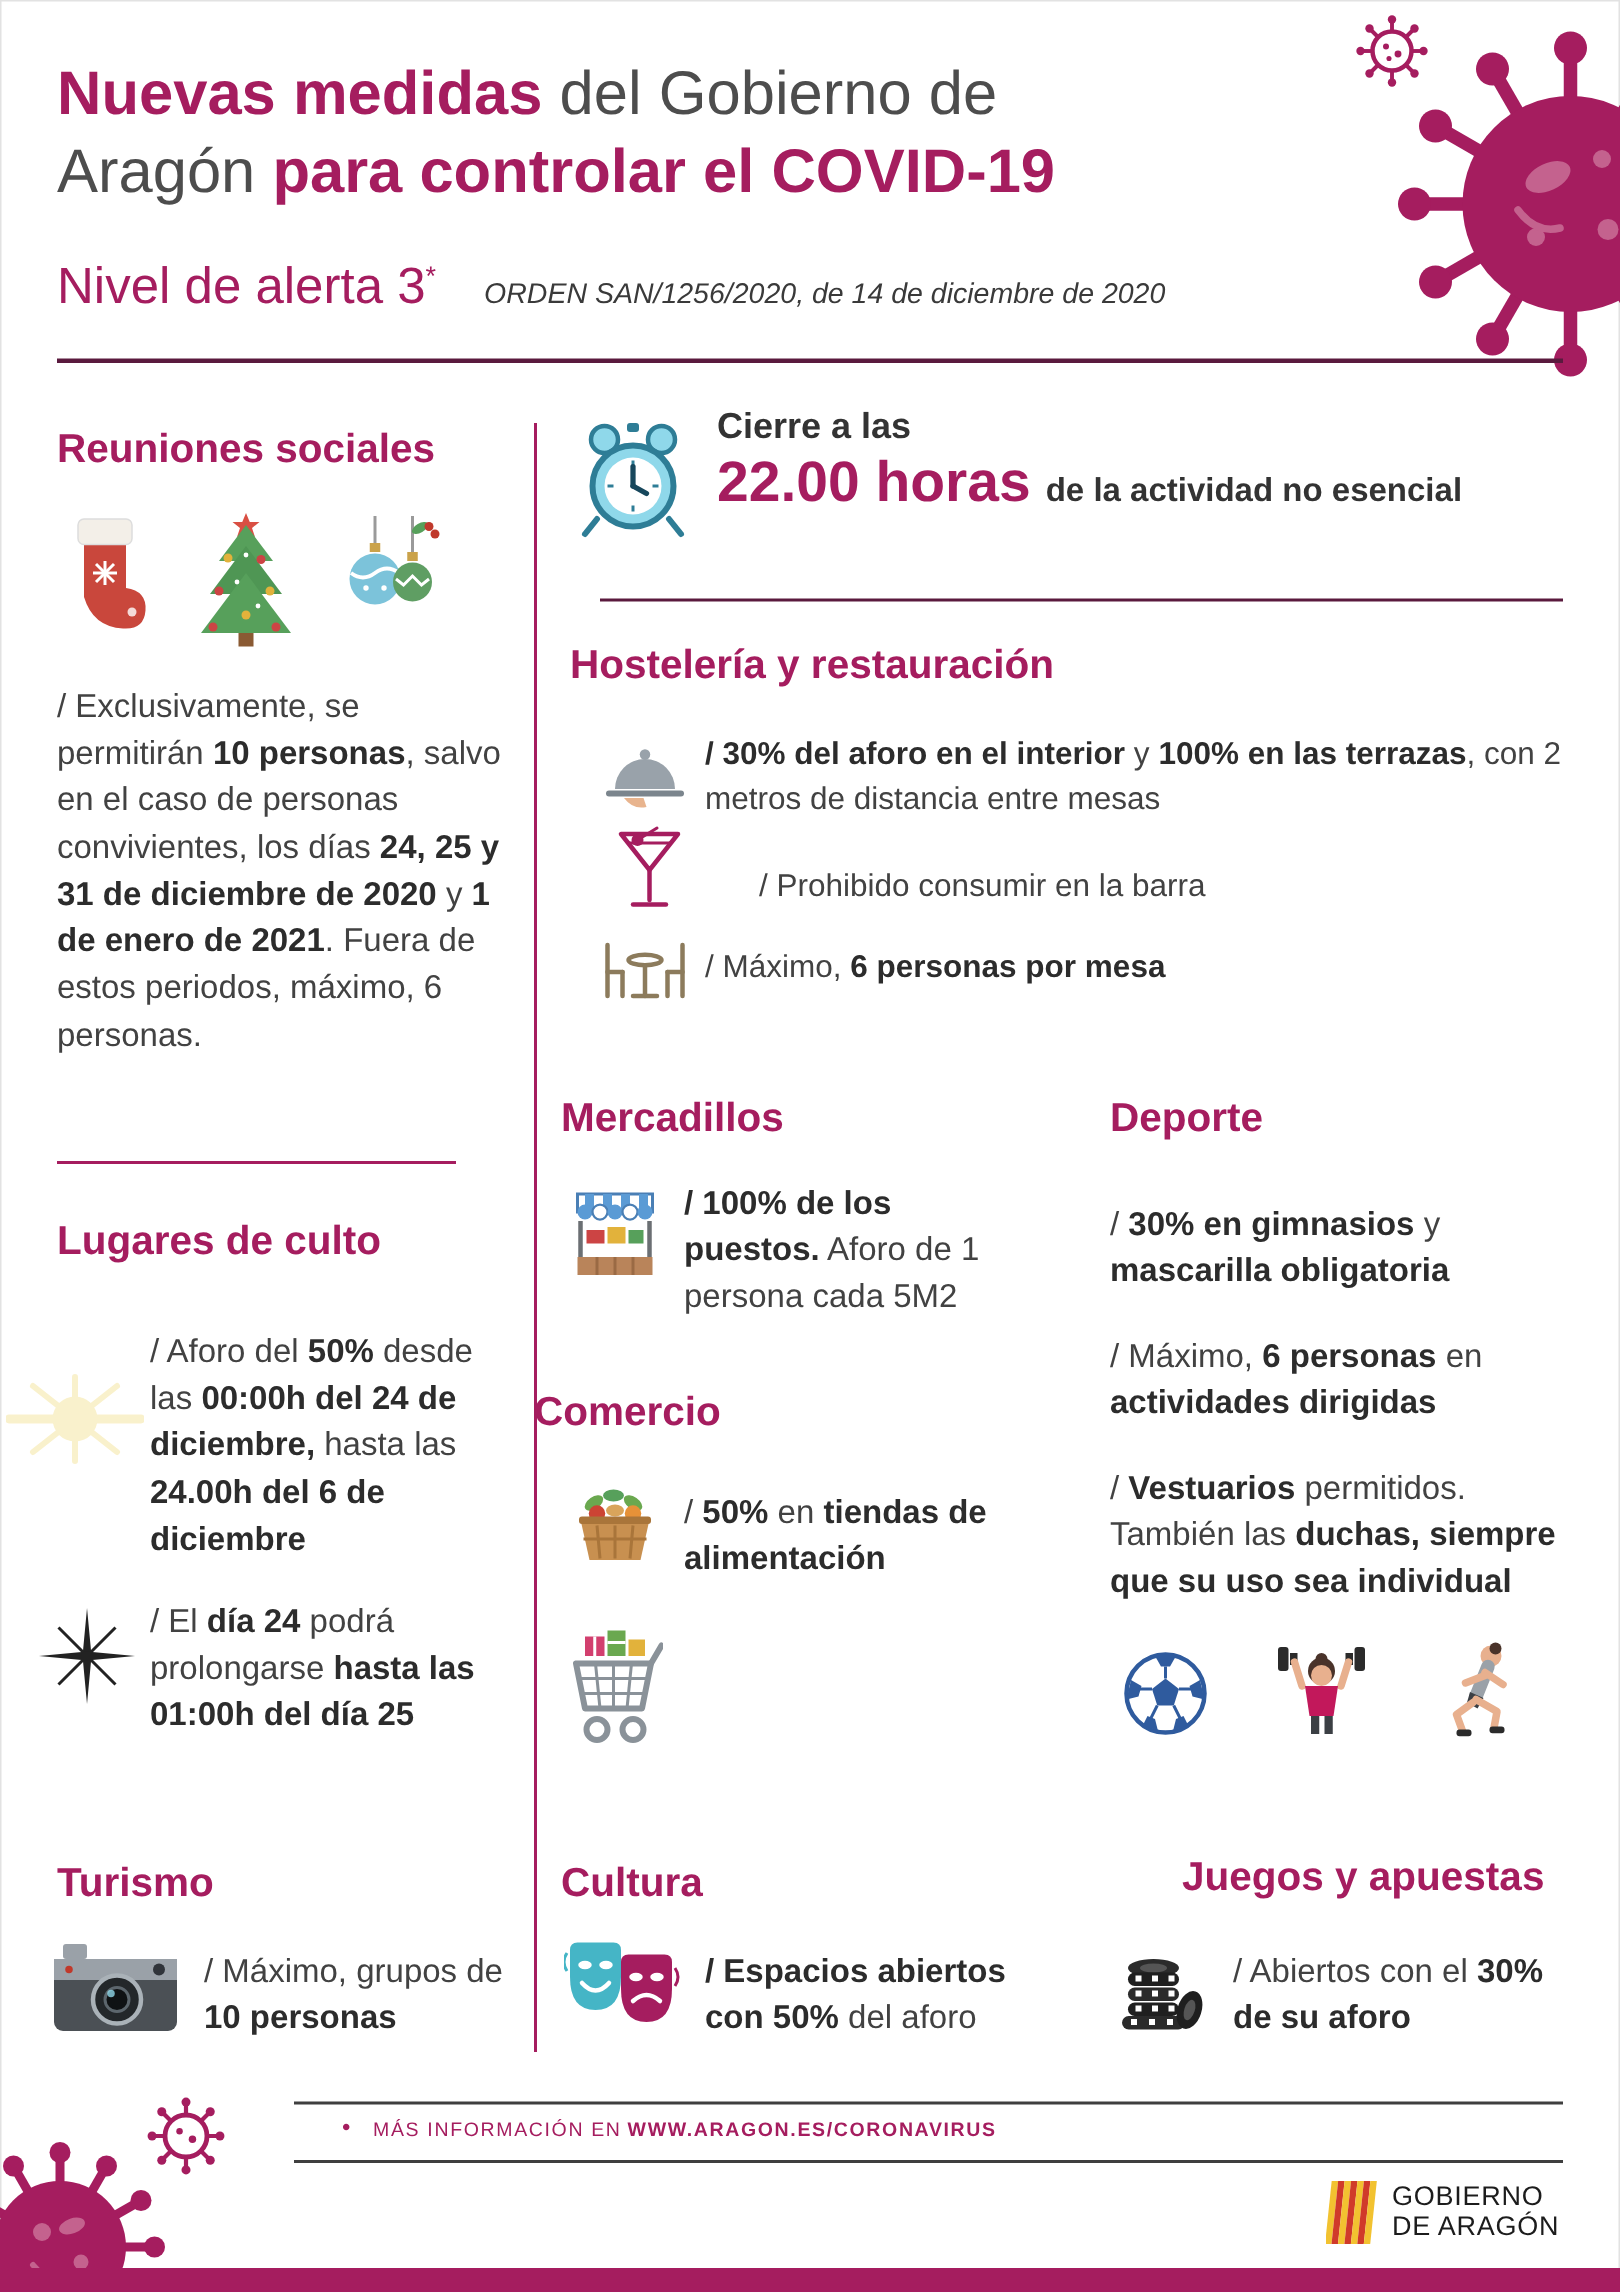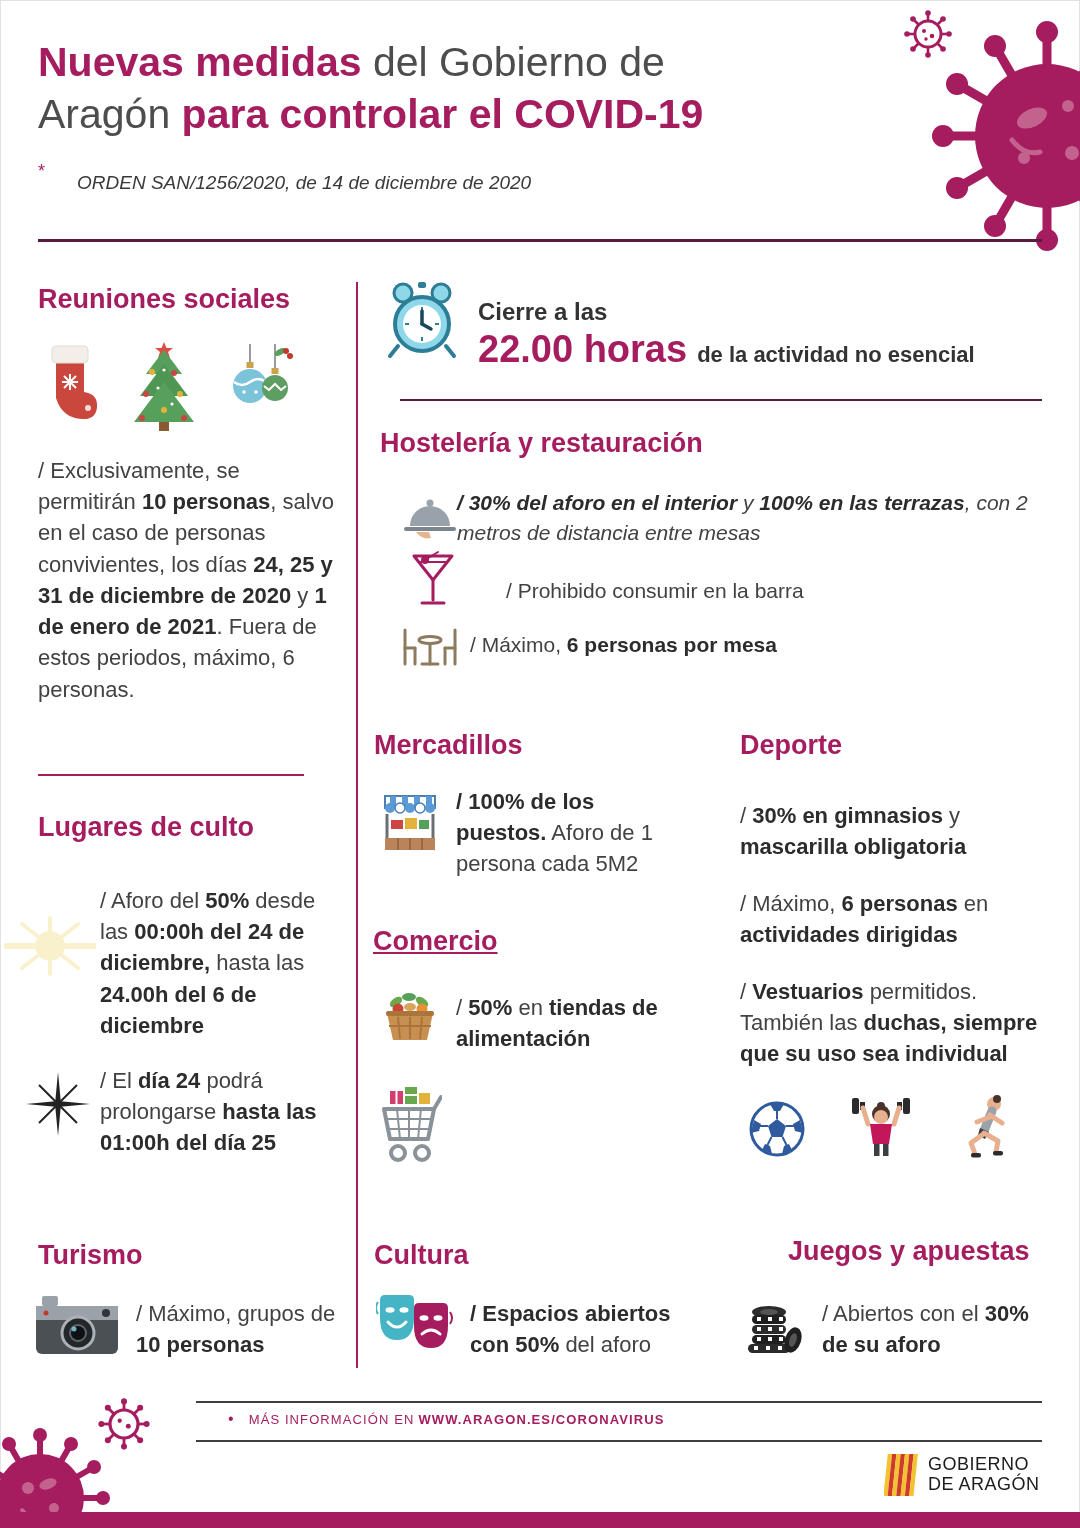--- a/index.html
+++ b/index.html
@@ -109,20 +109,21 @@
       <circle cx="205" cy="66" r="11" fill="#a51d5f"></circle>
     <circle cx="115" cy="118" r="72" fill="#a51d5f"></circle>
     <ellipse cx="100" cy="100" rx="16" ry="9" fill="#c4628e" transform="rotate(-25 100 100)"></ellipse>
     <circle cx="140" cy="135" r="7" fill="#c4628e"></circle>
       <circle cx="92" cy="140" r="6" fill="#c4628e"></circle>
     <circle cx="136" cy="88" r="6" fill="#c4628e"></circle>
     <path d="M80,122 q12,16 28,12" stroke="#c4628e" stroke-width="5" fill="none" stroke-linecap="round"></path>
   </svg>
 
   <div class="abs alert-row" style="left:38px;top:172px;">
+    <span class="alert">Nivel de alerta 3</span>
       <span class="alert-sup">*</span>
     <span class="order">ORDEN SAN/1256/2020, de 14 de diciembre de 2020</span>
   </div>
 
   <div class="abs rule" style="left:38px;top:239px;width:1004px;height:3px;"></div>
 
   <div class="abs mag" style="left:356px;top:282px;width:2px;height:1086px;"></div>
 
   <div class="abs h" style="left:38px;top:284px;">Reuniones sociales</div>
 
@@ -223,39 +224,39 @@
     <circle cx="40" cy="44" r="27" fill="#8fd8ea" stroke="#2e7d96" stroke-width="4"></circle>
     <circle cx="40" cy="44" r="19" fill="#fff"></circle>
     <line x1="40" y1="27" x2="40" y2="31" stroke="#2e7d96" stroke-width="2"></line>
     <line x1="40" y1="57" x2="40" y2="61" stroke="#2e7d96" stroke-width="2"></line>
     <line x1="23" y1="44" x2="27" y2="44" stroke="#2e7d96" stroke-width="2"></line>
     <line x1="53" y1="44" x2="57" y2="44" stroke="#2e7d96" stroke-width="2"></line>
     <line x1="40" y1="44" x2="40" y2="31" stroke="#17475c" stroke-width="3.5" stroke-linecap="round"></line>
     <line x1="40" y1="44" x2="49" y2="49" stroke="#17475c" stroke-width="3.5" stroke-linecap="round"></line>
   </svg>
 
-  <div class="abs" style="left:478px;top:298px;">
+  <div class="abs" style="left:478px;top:271px;">
     <div class="closure-l1">Cierre a las</div>
     <div class="closure-l2">
       <span class="closure-time">22.00 horas</span>
       <span class="closure-rest">de la actividad no esencial</span>
     </div>
   </div>
 
   <div class="abs rule" style="left:400px;top:399px;width:642px;height:2px;"></div>
 
   <div class="abs h" style="left:380px;top:428px;">Hostelería y restauración</div>
 
   <svg class="abs" style="left:402px;top:492px;" width="56" height="48" viewBox="0 0 56 48">
     <circle cx="28" cy="11" r="3.5" fill="#99a2aa"></circle>
     <path d="M8,34 a20,20 0 0 1 40,0 z" fill="#99a2aa"></path>
     <rect x="2" y="35" width="52" height="4" rx="2" fill="#7b858d"></rect>
     <path d="M14,40 q6,8 15,6 l-2,-6 z" fill="#e8b48e"></path>
   </svg>
-  <div class="abs body small" style="left:457px;top:488px;width:585px;font-style:italic;"><span class="b">/ 30% del aforo en el interior</span><span> y </span><span class="b">100% en las terrazas</span><span>, con 2 metros de distancia entre mesas</span></div>
+  <div class="abs body small" style="left:470px;top:488px;width:585px;"><span class="b">/ 30% del aforo en el interior</span><span> y </span><span class="b">100% en las terrazas</span><span>, con 2 metros de distancia entre mesas</span></div>
 
   <svg class="abs" style="left:410px;top:550px;" width="46" height="62" viewBox="0 0 46 62">
     <g stroke="#a51d5f" fill="none" stroke-linecap="round" stroke-linejoin="round">
       <path d="M4,6 L42,6 L23,30 Z" stroke-width="3"></path>
       <line x1="23" y1="30" x2="23" y2="50" stroke-width="3"></line>
       <line x1="12" y1="53" x2="34" y2="53" stroke-width="3"></line>
       <line x1="15" y1="10" x2="28" y2="2" stroke-width="2"></line>
       <line x1="9" y1="12" x2="37" y2="12" stroke-width="2"></line>
     </g>
     <circle cx="15" cy="10" r="4" fill="#a51d5f"></circle>
@@ -295,21 +296,21 @@
     <rect x="9" y="28" width="12" height="9" fill="#cc4444"></rect>
     <rect x="23" y="26" width="12" height="11" fill="#e2b23b"></rect>
     <rect x="37" y="28" width="10" height="9" fill="#57a05b"></rect>
     <rect x="3" y="46" width="50" height="12" fill="#b9845a"></rect>
     <line x1="16" y1="46" x2="16" y2="58" stroke="#9a6a44" stroke-width="2"></line>
     <line x1="28" y1="46" x2="28" y2="58" stroke="#9a6a44" stroke-width="2"></line>
     <line x1="40" y1="46" x2="40" y2="58" stroke="#9a6a44" stroke-width="2"></line>
   </svg>
   <div class="abs body" style="left:456px;top:786px;width:228px;"><span class="b">/ 100% de los puestos.</span><span> Aforo de 1 persona cada 5M2</span></div>
 
-  <div class="abs h" style="left:373px;top:926px;text-decoration:underline;">Comercio</div>
+  <div class="abs h" style="left:356px;top:926px;">Comercio</div>
 
   <svg class="abs" style="left:382px;top:988px;" width="56" height="56" viewBox="0 0 56 56">
     <ellipse cx="14" cy="14" rx="7" ry="4" fill="#6aa84f" transform="rotate(-35 14 14)"></ellipse>
     <ellipse cx="27" cy="9" rx="7" ry="4" fill="#57a05b"></ellipse>
     <ellipse cx="40" cy="14" rx="7" ry="4" fill="#6aa84f" transform="rotate(35 40 14)"></ellipse>
     <circle cx="16" cy="21" r="5.5" fill="#cc4434"></circle>
     <ellipse cx="28" cy="19" rx="6" ry="4" fill="#d9a45b"></ellipse>
     <circle cx="40" cy="21" r="5.5" fill="#e69138"></circle>
     <path d="M5,25 L51,25 L45,52 L11,52 Z" fill="#c89050"></path>
     <rect x="4" y="23" width="48" height="5" rx="2" fill="#a9753a"></rect>

